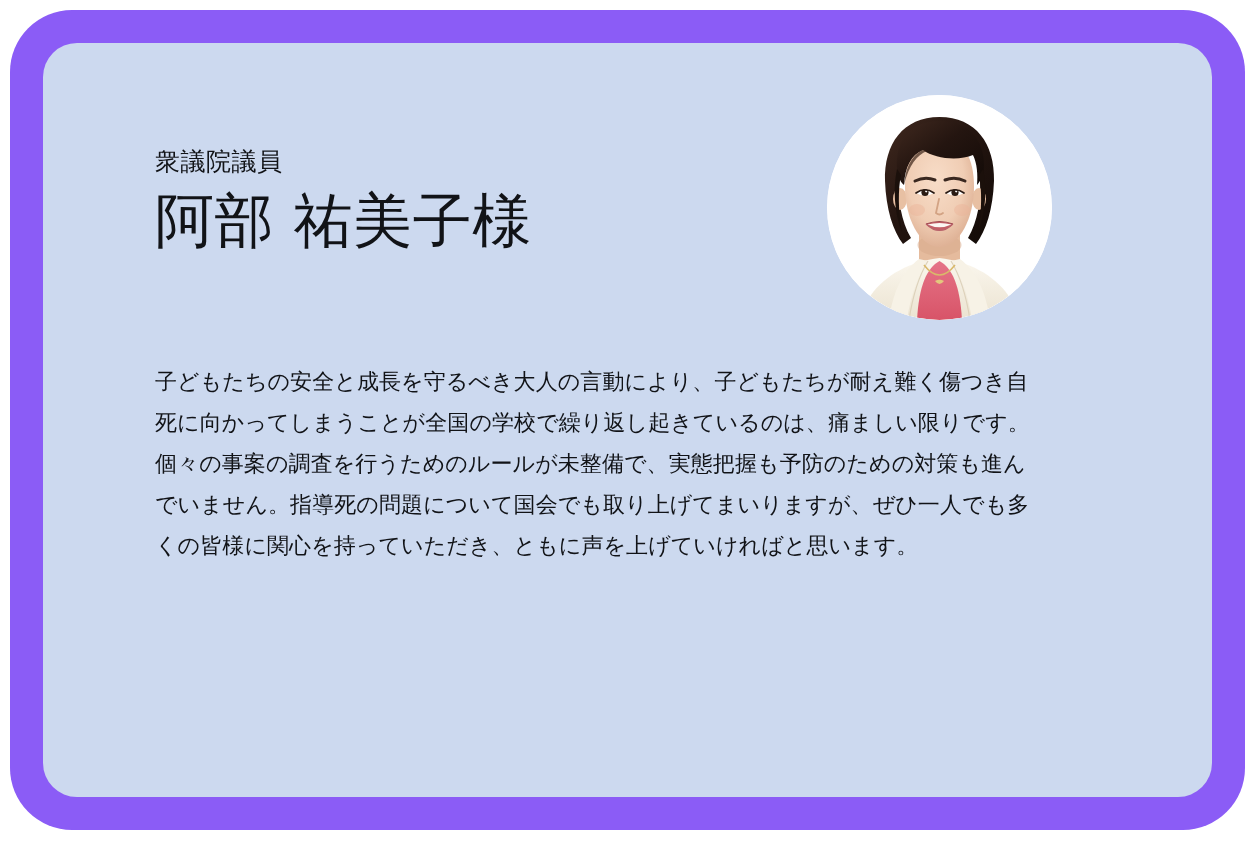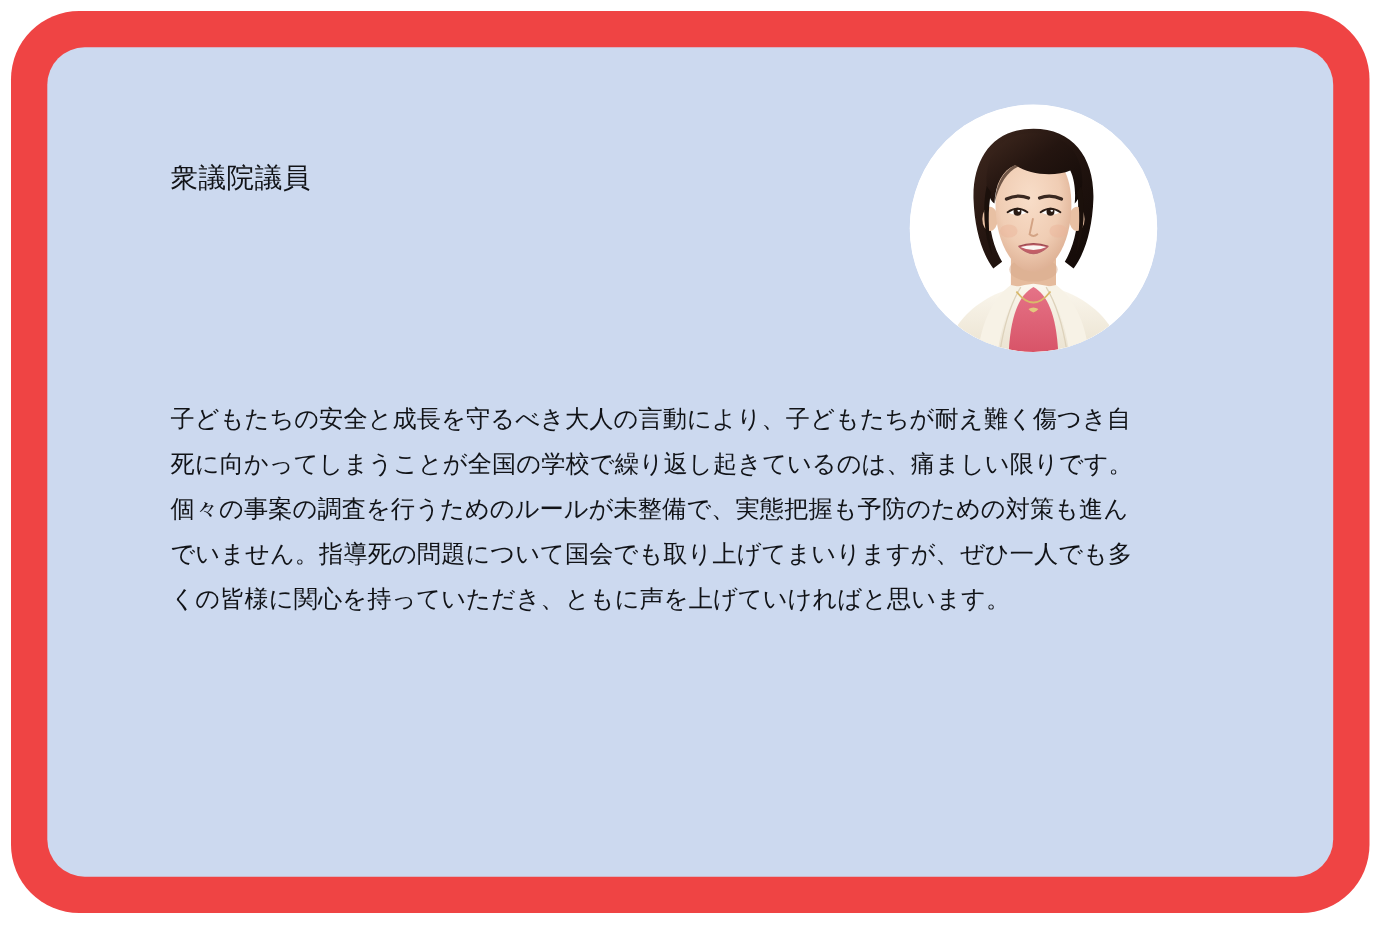--- a/index.html
+++ b/index.html
@@ -22,21 +22,21 @@
   }
 
   
   .profile-card {
     position: absolute;
     left: 10px;
     top: 10px;
     width: 1235px;
     height: 820px;
     box-sizing: border-box;
-    background: #ef4444;
+    background: #8b5cf6;
     border-radius: 62px;
     padding: 33px;
   }
   .card-inner {
     position: relative;
     width: 100%;
     height: 100%;
     box-sizing: border-box;
     background: #ccd9ef;
     border-radius: 34px;
@@ -104,20 +104,21 @@
 </head>
 <body>
 
 <div id="page">
 
   <div class="profile-card">
     <div class="card-inner">
 
       <div class="header-block">
         <div class="role-label">衆議院議員</div>
+        <div class="person-name">阿部 祐美子様</div>
       </div>
 
       <div class="portrait">
         <svg viewBox="0 0 225 225" xmlns="http://www.w3.org/2000/svg">
           <defs>
             <clipPath id="circleClip">
               <circle cx="112.5" cy="112.5" r="112.5"></circle>
             </clipPath>
             <radialGradient id="skinGrad" cx="45%" cy="38%" r="62%">
               <stop offset="0%" stop-color="#f8ddc8"></stop>

